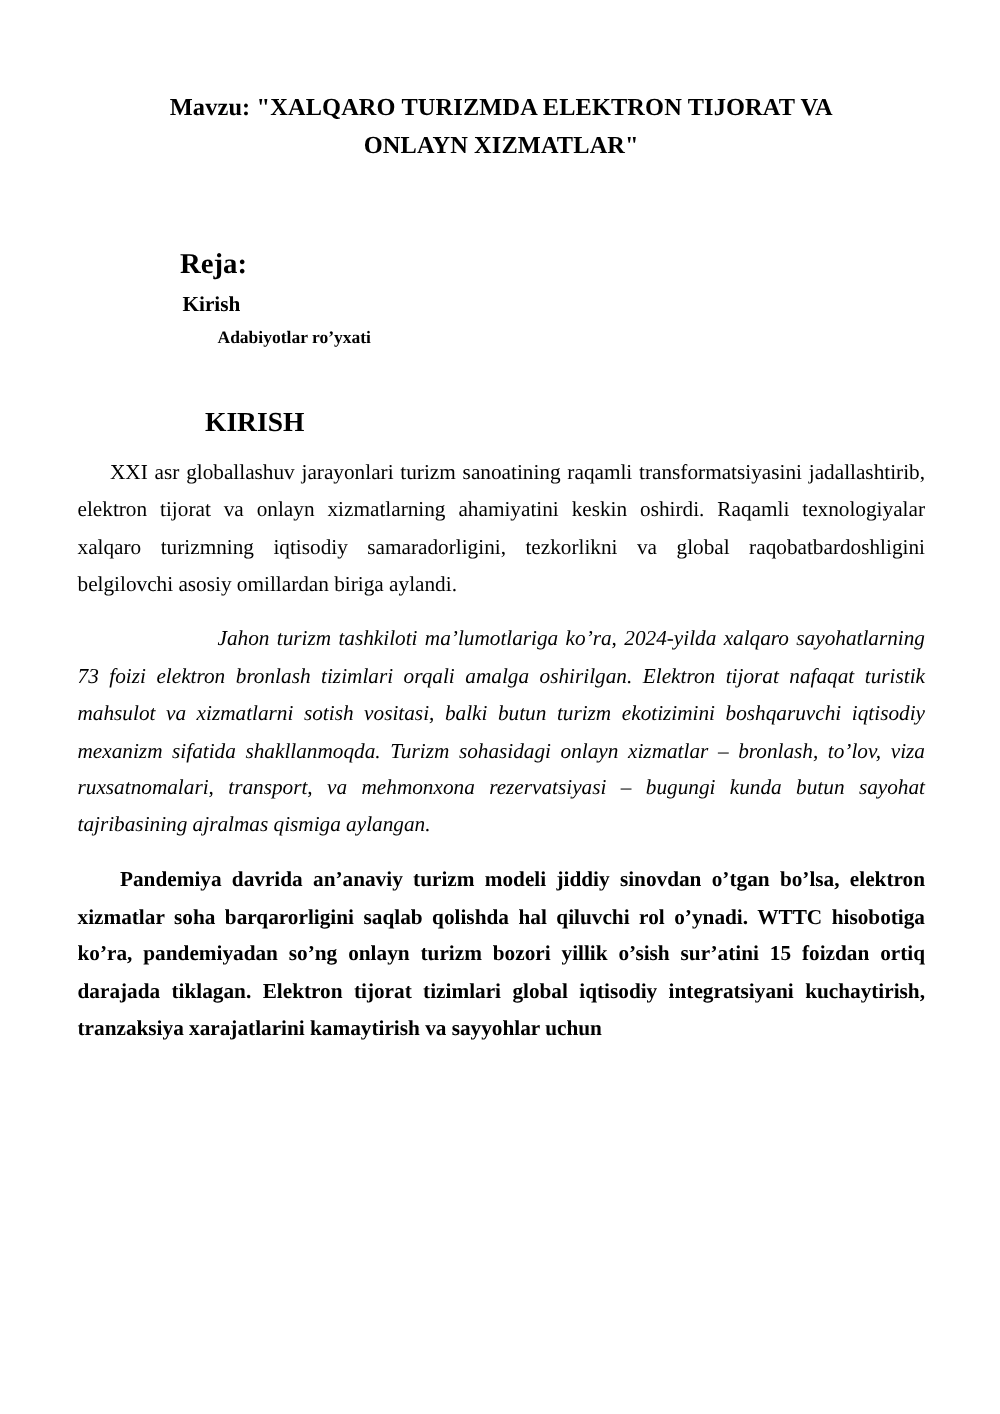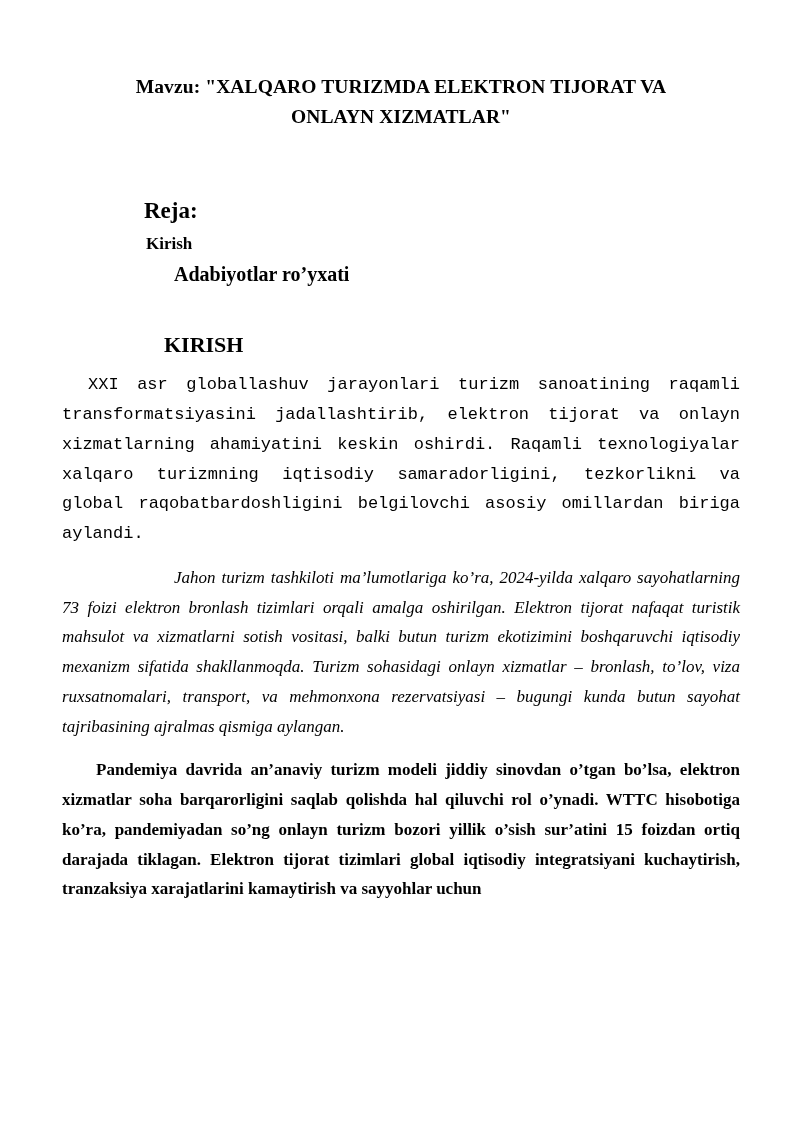--- a/index.html
+++ b/index.html
@@ -47,40 +47,40 @@
     font-weight: bold;
     font-size: 17px;
     line-height: 1.52;
   }
   ol.reja-list li {
     margin-bottom: 2px;
     padding-left: 6px;
   }
   .reja-tail {
     font-weight: bold;
-    font-size: 20px;
+    font-size: 14px;
     padding-left: 30px;
     margin-top: 2px;
   }
   .section-heading {
     font-weight: bold;
     font-size: 22px;
     margin-top: 46px;
     margin-left: 102px;
   }
   .body-text {
     font-size: 17px;
     line-height: 1.75;
     text-align: justify;
     margin-top: 12px;
   }
   .body-text p {
     margin: 0 0 14px 0;
   }
-  .indent-small { text-indent: 26px; font-family: Liberation Mono, monospace; }
+  .indent-small { text-indent: 26px; }
   .indent-large { text-indent: 112px; font-style: italic; }
   .indent-mid { text-indent: 34px; font-weight: bold; }
 </style>
 </head>
 <body>
 
 <div class="page">
 
   <div class="doc-title">
     <span>Mavzu: "</span><span>XALQARO TURIZMDA ELEKTRON TIJORAT VA</span><br>

